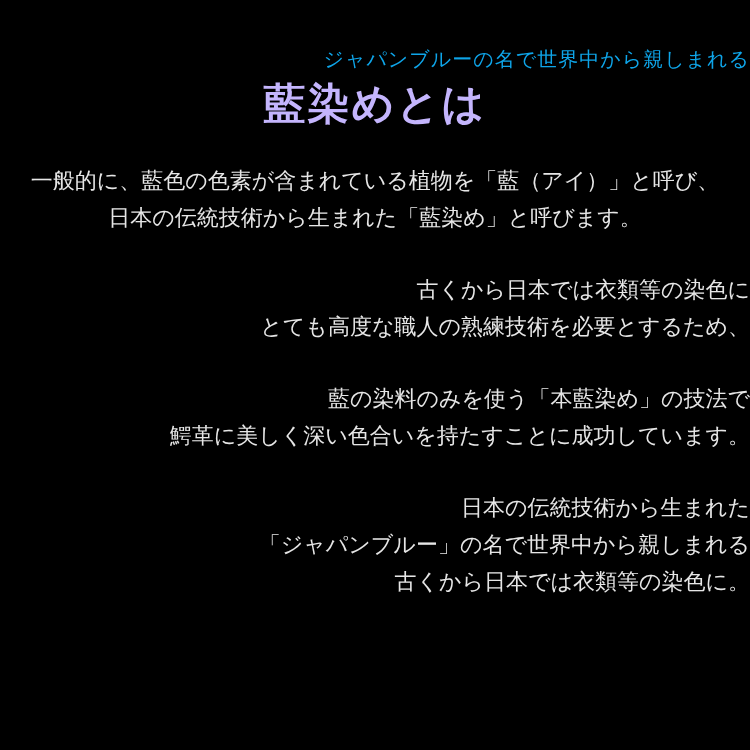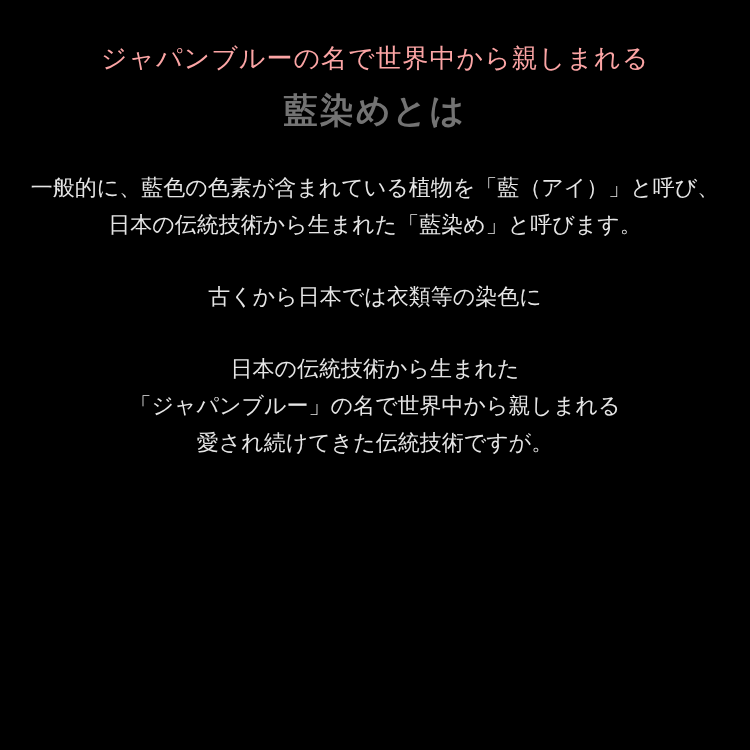--- a/index.html
+++ b/index.html
@@ -12,41 +12,42 @@
     height: 750px;
     background: #000000;
     overflow: hidden;
     box-sizing: border-box;
     padding-top: 42px;
     text-align: center;
     font-family: "Liberation Serif", "DejaVu Serif", serif;
     color: #eaeaea;
   }
   .subtitle {
-    font-size: 26px;
+    font-size: 20px;
     line-height: 34px;
     letter-spacing: 1px;
-    color: #fca5a5;
+    color: #0ea5e9;
+    text-align: right;
   }
   .title {
-    font-size: 34px;
+    font-size: 42px;
     line-height: 54px;
-    margin: 8px 0 0 0;
+    margin: 1px 0 0 0;
     font-weight: 600;
     letter-spacing: 2px;
-    color: #737373;
+    color: #c4b5fd;
   }
   .paragraph {
     font-size: 22px;
     line-height: 37px;
     margin: 0;
     color: #e6e6e6;
   }
   .paragraph.p-first   { margin-top: 31px; }
-  .paragraph.p-gap     { margin-top: 35px; }
+  .paragraph.p-gap     { margin-top: 35px; text-align: right; }
   .line { display: block; }
 </style>
 </head>
 <body>
 
 <div class="page">
 
   <header>
     <div class="subtitle">ジャパンブルーの名で世界中から親しまれる</div>
     <h1 class="title">藍染めとは</h1>
@@ -54,23 +55,28 @@
 
   <main>
 
     <p class="paragraph p-first">
       <span class="line">一般的に、藍色の色素が含まれている植物を「藍（アイ）」と呼び、</span>
       <span class="line">日本の伝統技術から生まれた「藍染め」と呼びます。</span>
     </p>
 
     <p class="paragraph p-gap">
       <span class="line">古くから日本では衣類等の染色に</span>
+      <span class="line">とても高度な職人の熟練技術を必要とするため、</span>
     </p>
 
+    <p class="paragraph p-gap">
+      <span class="line">藍の染料のみを使う「本藍染め」の技法で</span>
+      <span class="line">鰐革に美しく深い色合いを持たすことに成功しています。</span>
+    </p>
 
     <p class="paragraph p-gap">
       <span class="line">日本の伝統技術から生まれた</span>
       <span class="line">「ジャパンブルー」の名で世界中から親しまれる</span>
-      <span class="line">愛され続けてきた伝統技術ですが。</span>
+      <span class="line">古くから日本では衣類等の染色に。</span>
     </p>
 
   </main>
 </div>
 
 </body></html>

